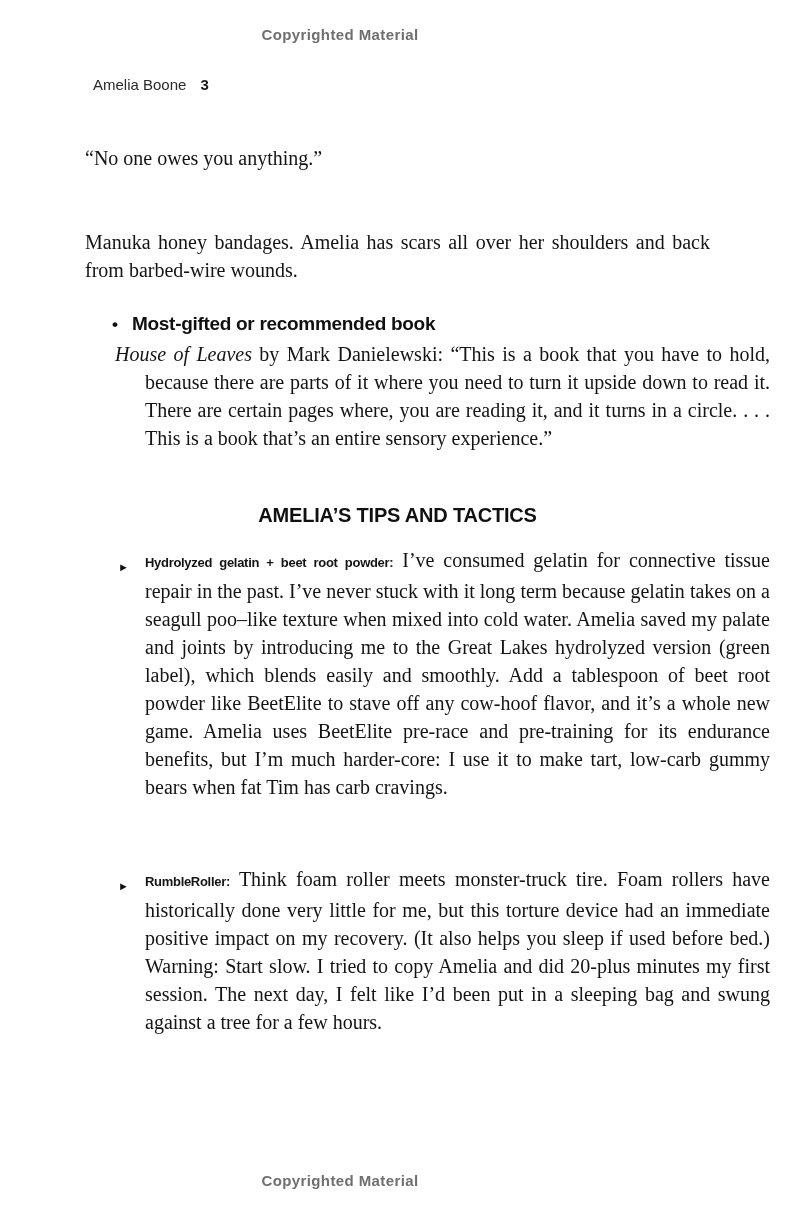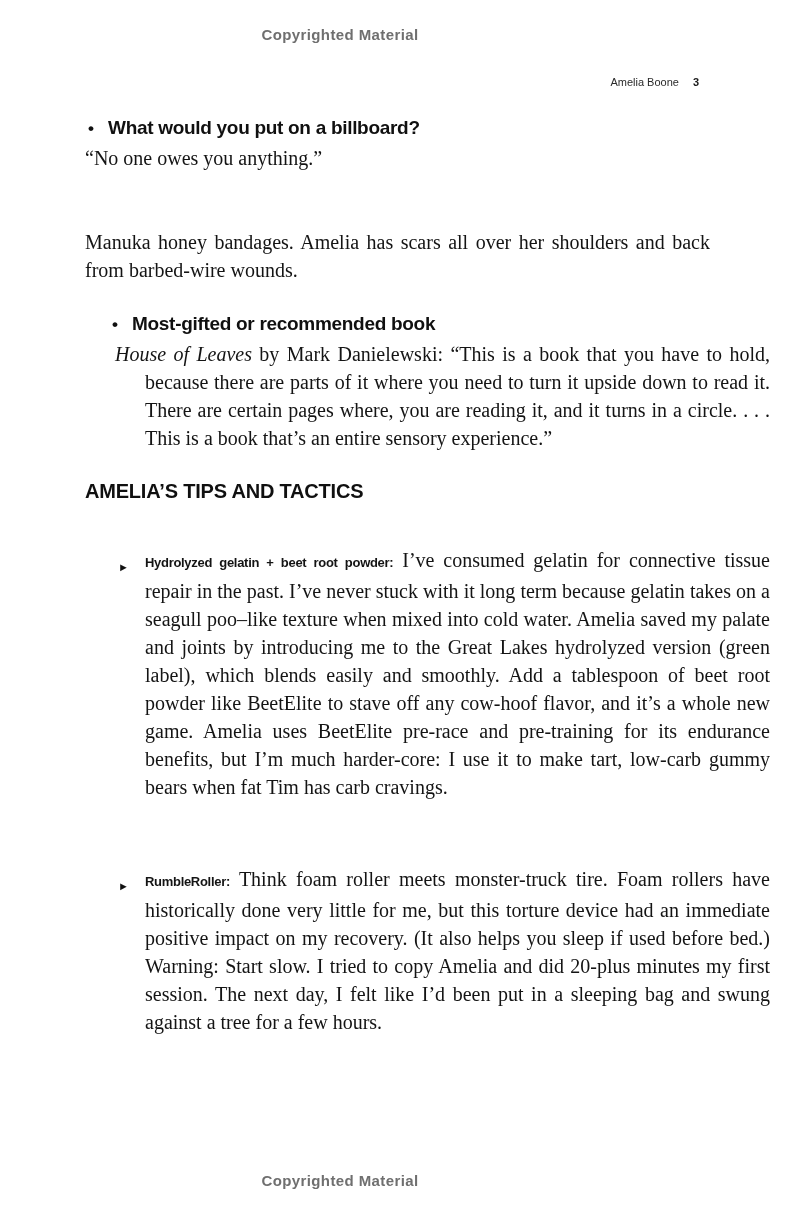--- a/index.html
+++ b/index.html
@@ -19,25 +19,24 @@
     font-family:"Liberation Sans", sans-serif;
     font-weight:bold;
     font-size:15px;
     letter-spacing:0.4px;
     color:#6f6f6f;
   }
   .wm-top{top:26px;}
   .wm-bottom{top:1172px;}
   .running-header{
     position:absolute;
-    left:74px; width:625px;
+    left:93px; width:625px;
     top:76px;
-    text-align:right;
     font-family:"Liberation Sans", sans-serif;
-    font-size:11px;
+    font-size:15px;
     color:#2a2a2a;
   }
   .running-header .pagenum{
     font-weight:bold;
     margin-left:14px;
     color:#1a1a1a;
   }
   .block{
     position:absolute;
     left:85px;
@@ -98,35 +97,32 @@
 <body>
 
 <div class="page">
 
   <div class="watermark wm-top">Copyrighted Material</div>
 
   <div class="running-header">
     <span>Amelia Boone</span><span class="pagenum">3</span>
   </div>
 
-  <div class="block q-heading" style="top:117px;">
-    <span class="bullet">•</span><span>What would you put on a billboard?</span>
-  </div>
   <div class="block body-text answer-plain" style="top:144px;">“No one owes you anything.”</div>
 
   <div class="block body-text" style="top:228px;">Manuka honey bandages. Amelia has scars all over her shoulders and back from barbed-wire wounds.</div>
 
   <div class="block q-heading" style="top:313px;margin-left:24px;">
     <span class="bullet">•</span><span>Most-gifted or recommended book</span>
   </div>
   <div class="block body-text hang-indent" style="top:340px;">
     <span class="italic">House of Leaves</span><span> by Mark Danielewski: “This is a book that you have to hold, because there are parts of it where you need to turn it upside down to read it. There are certain pages where, you are reading it, and it turns in a circle. . . . This is a book that’s an entire sensory experience.”</span>
   </div>
 
-  <div class="block section-heading" style="top:480px;">AMELIA’S TIPS AND TACTICS</div>
+  <div class="block section-heading" style="top:504px;text-align:center;">AMELIA’S TIPS AND TACTICS</div>
 
   <div class="block body-text tip" style="top:546px;">
     <span class="arrow">►</span><span class="tip-label">Hydrolyzed gelatin + beet root powder:</span><span> I’ve consumed gelatin for connective tissue repair in the past. I’ve never stuck with it long term because gelatin takes on a seagull poo–like texture when mixed into cold water. Amelia saved my palate and joints by introducing me to the Great Lakes hydrolyzed version (green label), which blends easily and smoothly. Add a tablespoon of beet root powder like BeetElite to stave off any cow-hoof flavor, and it’s a whole new game. Amelia uses BeetElite pre-race and pre-training for its endurance benefits, but I’m much harder-core: I use it to make tart, low-carb gummy bears when fat Tim has carb cravings.</span>
   </div>
 
   <div class="block body-text tip" style="top:865px;">
     <span class="arrow">►</span><span class="tip-label">RumbleRoller:</span><span> Think foam roller meets monster-truck tire. Foam rollers have historically done very little for me, but this torture device had an immediate positive impact on my recovery. (It also helps you sleep if used before bed.) Warning: Start slow. I tried to copy Amelia and did 20-plus minutes my first session. The next day, I felt like I’d been put in a sleeping bag and swung against a tree for a few hours.</span>
   </div>
 
   <div class="watermark wm-bottom">Copyrighted Material</div>

